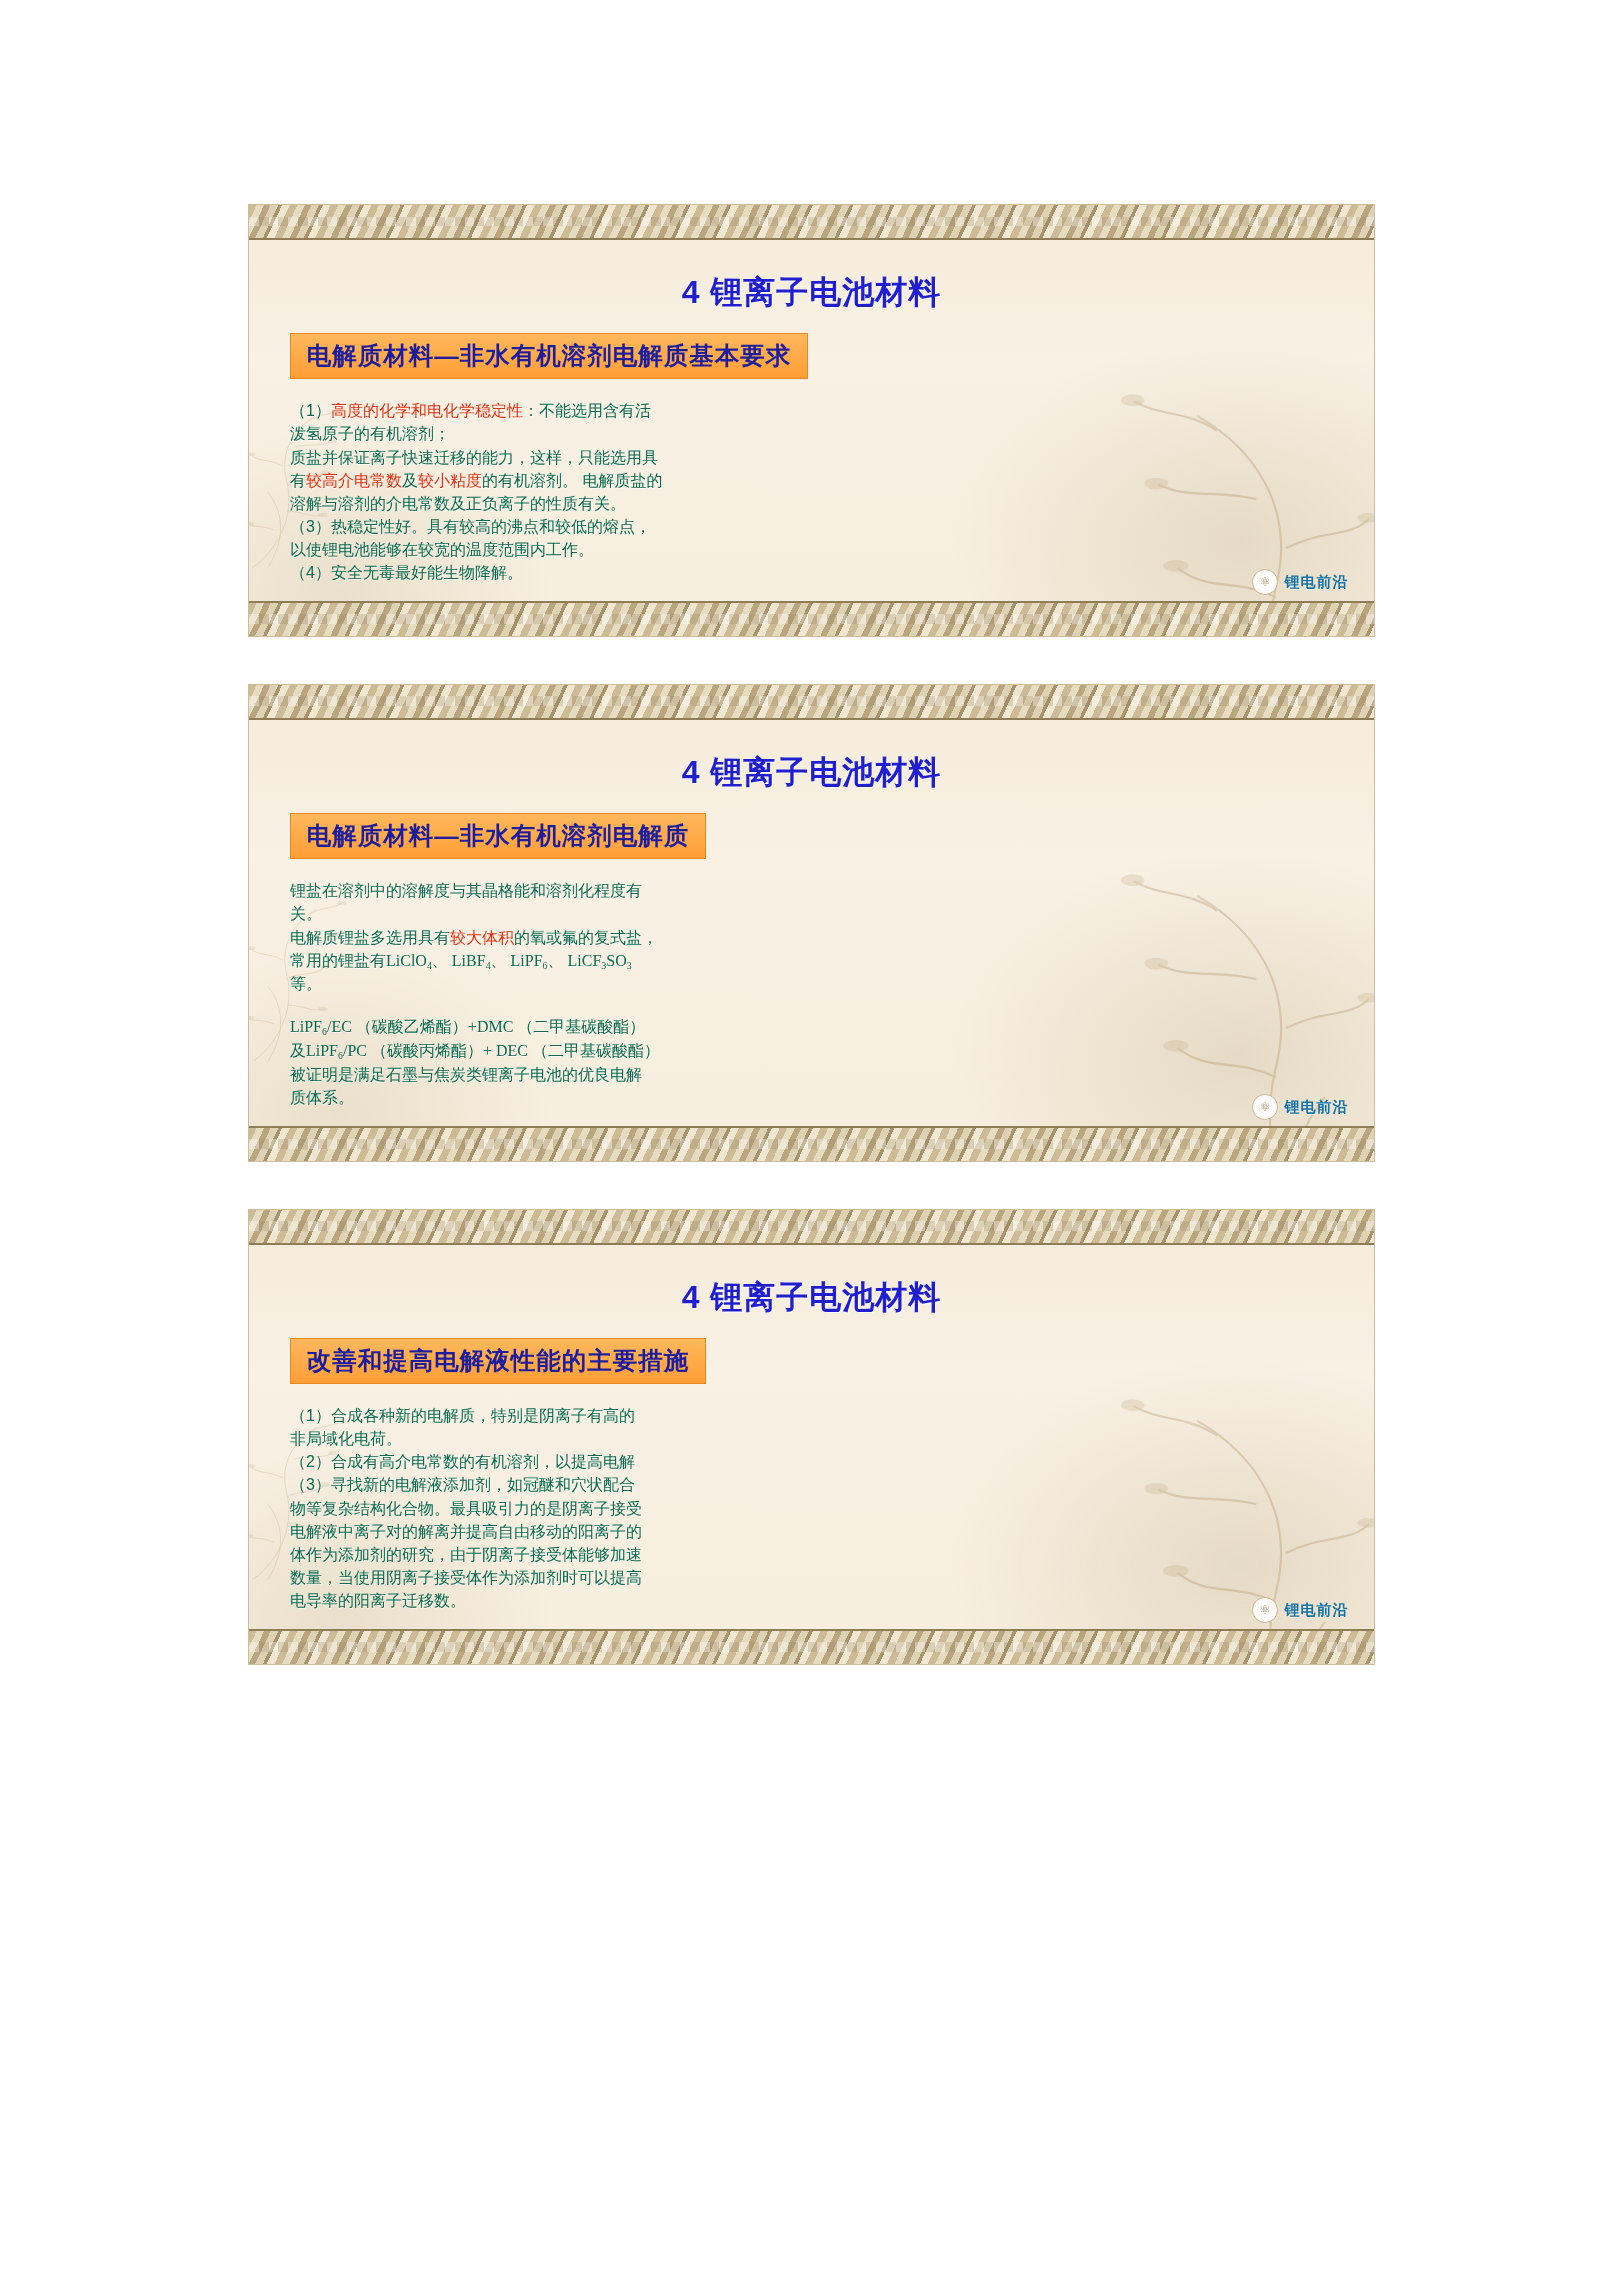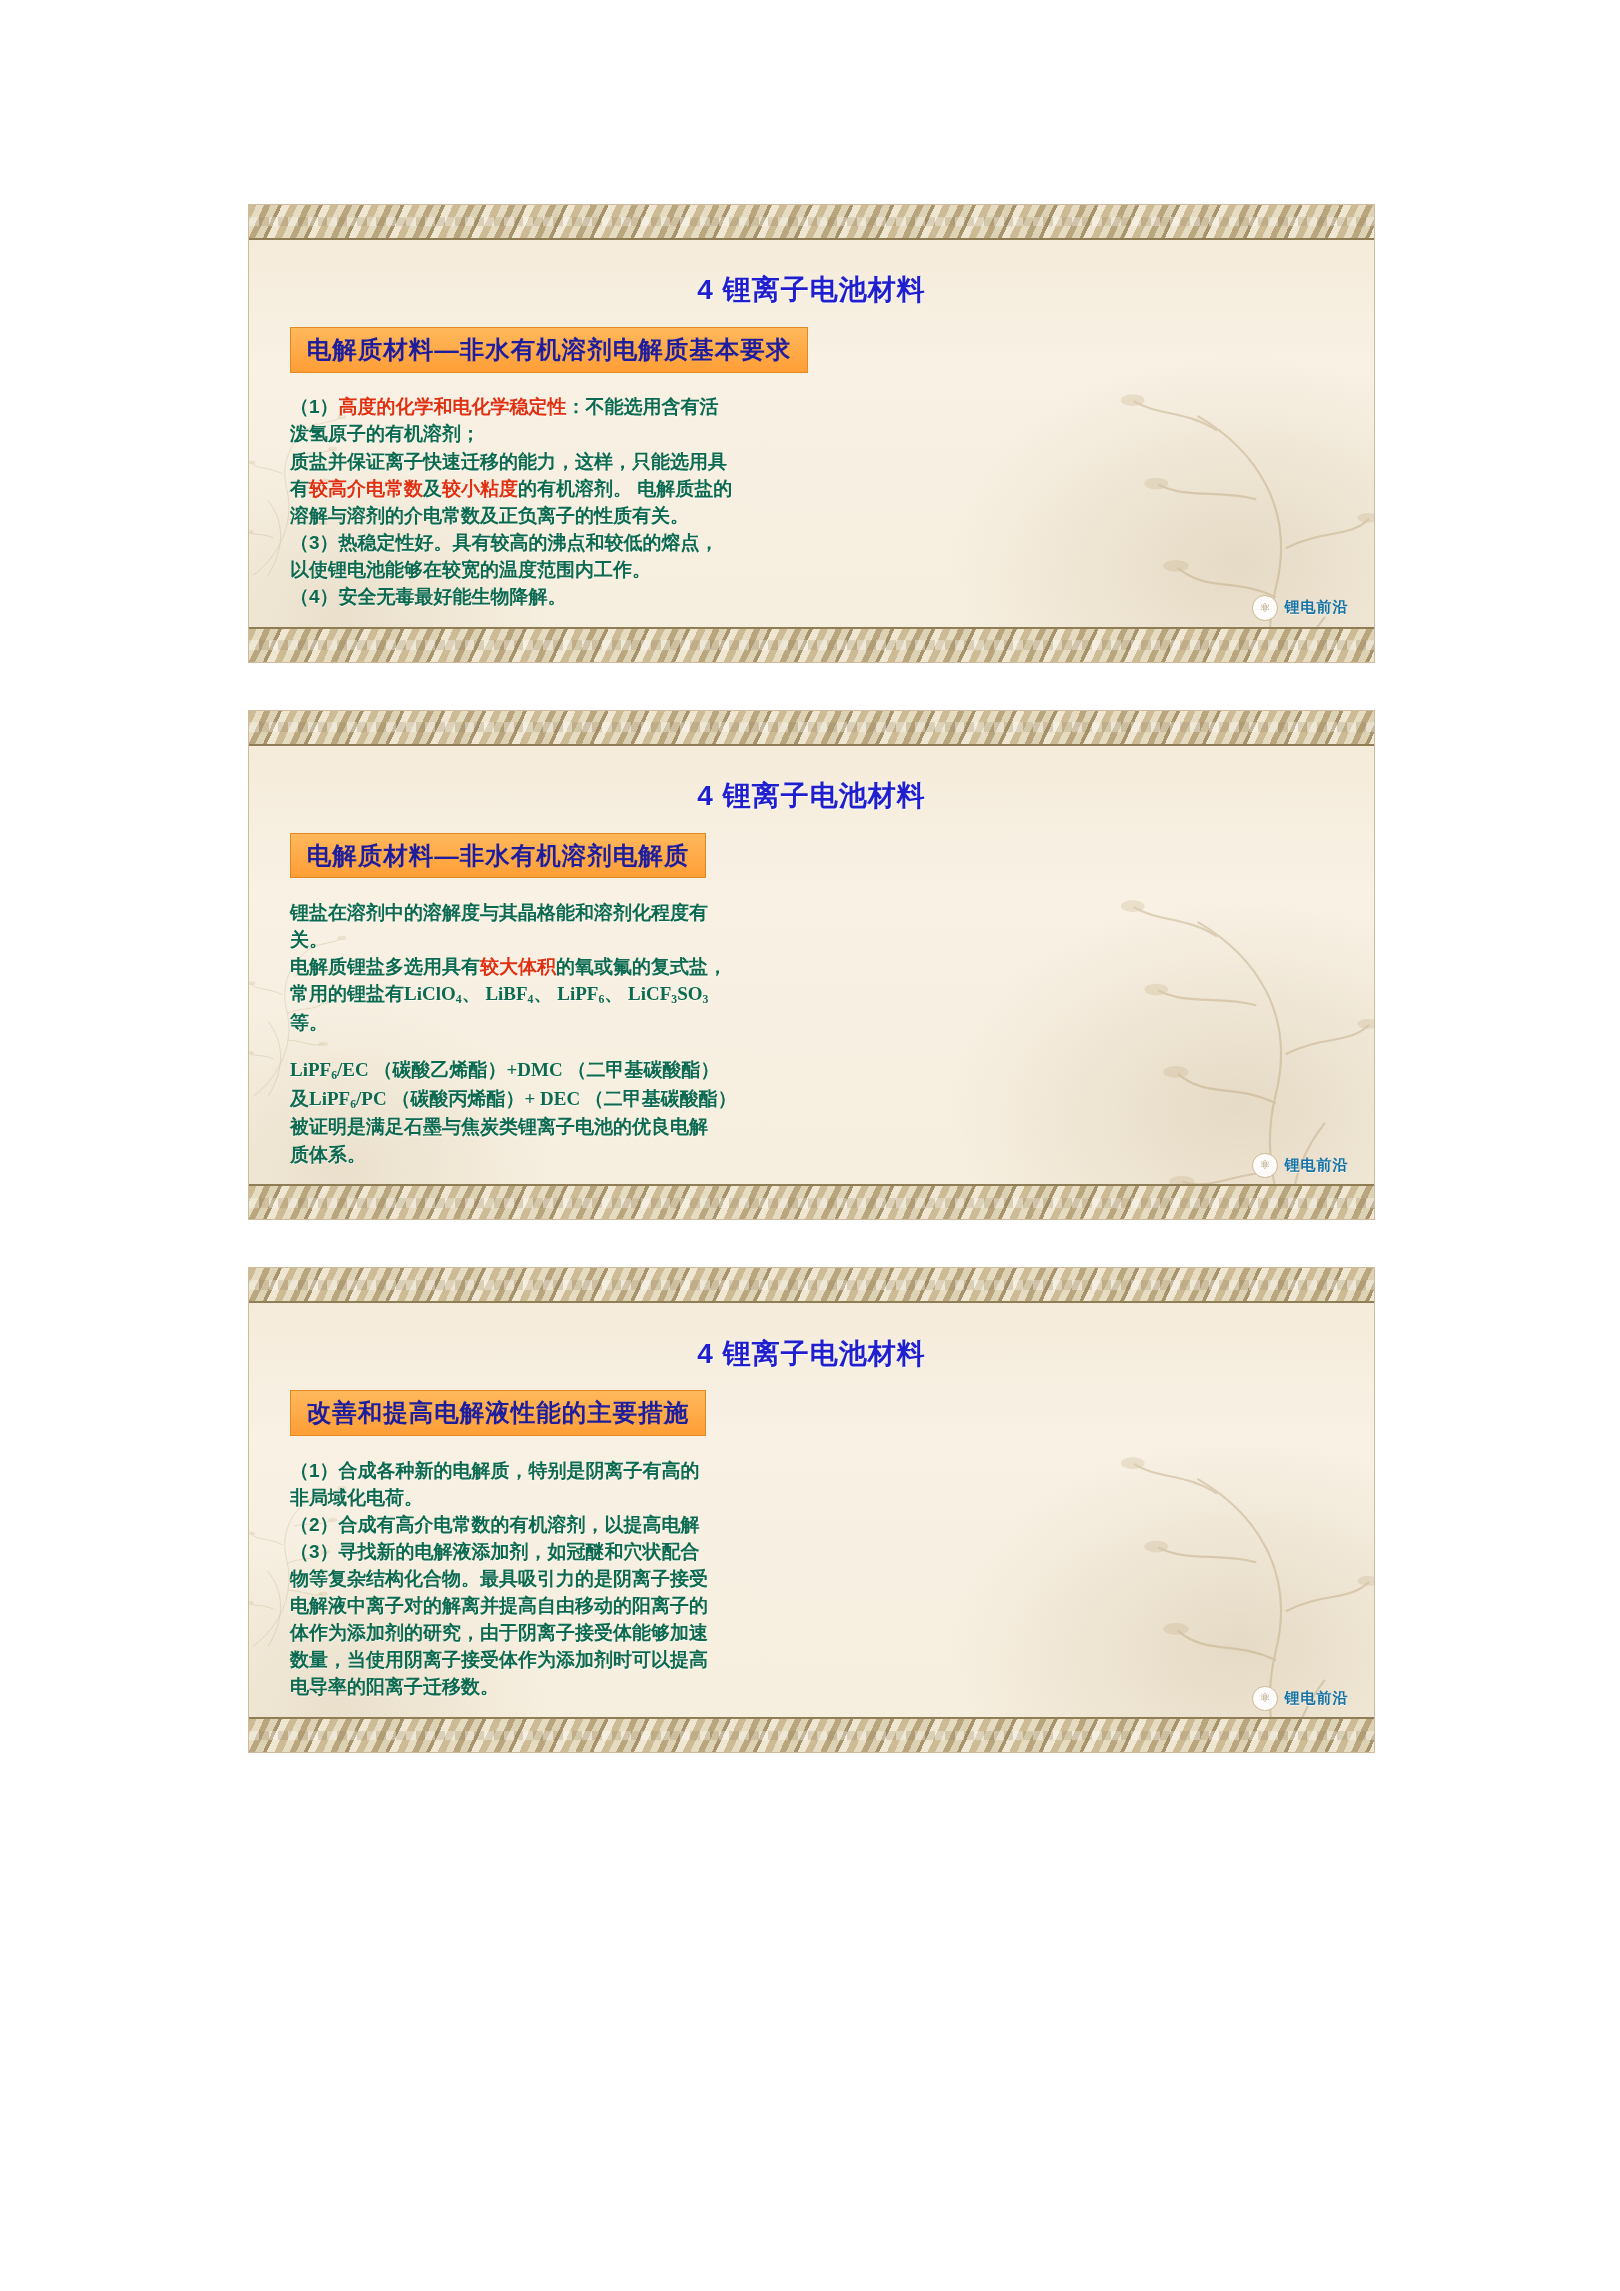--- a/index.html
+++ b/index.html
@@ -96,21 +96,21 @@
     position: relative;
     padding: 25.5px 41px 15.7px 41px;
     z-index: 2;
   }
 
   
   .slide-title {
     text-align: center;
     color: #1f1fd0;
     font-weight: bold;
-    font-size: 28px;
+    font-size: 32px;
     letter-spacing: 1px;
     margin: 5.9px 0 17.6px 0;
     text-shadow: 1px 1px 0 rgba(255,255,255,0.8);
   }
   .subtitle-wrap {
     display: flex;
     justify-content: flex-start;
     margin-bottom: 21.6px;
   }
   .subtitle {
@@ -121,22 +121,22 @@
     font-size: 24.5px;
     padding: 4.9px 15.7px 5.9px 15.7px;
     border: 1px solid #e08a20;
     letter-spacing: 1px;
     white-space: nowrap;
   }
 
   
   .ptext {
     color: #0b6a4f;
-    font-weight: bold;
-    font-size: 19px;
+    font-weight: normal;
+    font-size: 16px;
     line-height: 1.32;
     margin: 0 0 2px 0;
     text-shadow: 0.5px 0.5px 0 rgba(255,255,255,0.6);
   }
   .hl-red { color: #e03010; }
   .serif {
     font-family: "Liberation Serif", "DejaVu Serif", serif;
     text-align: center;
   }
   .blockgap { height: 19.6px; }

